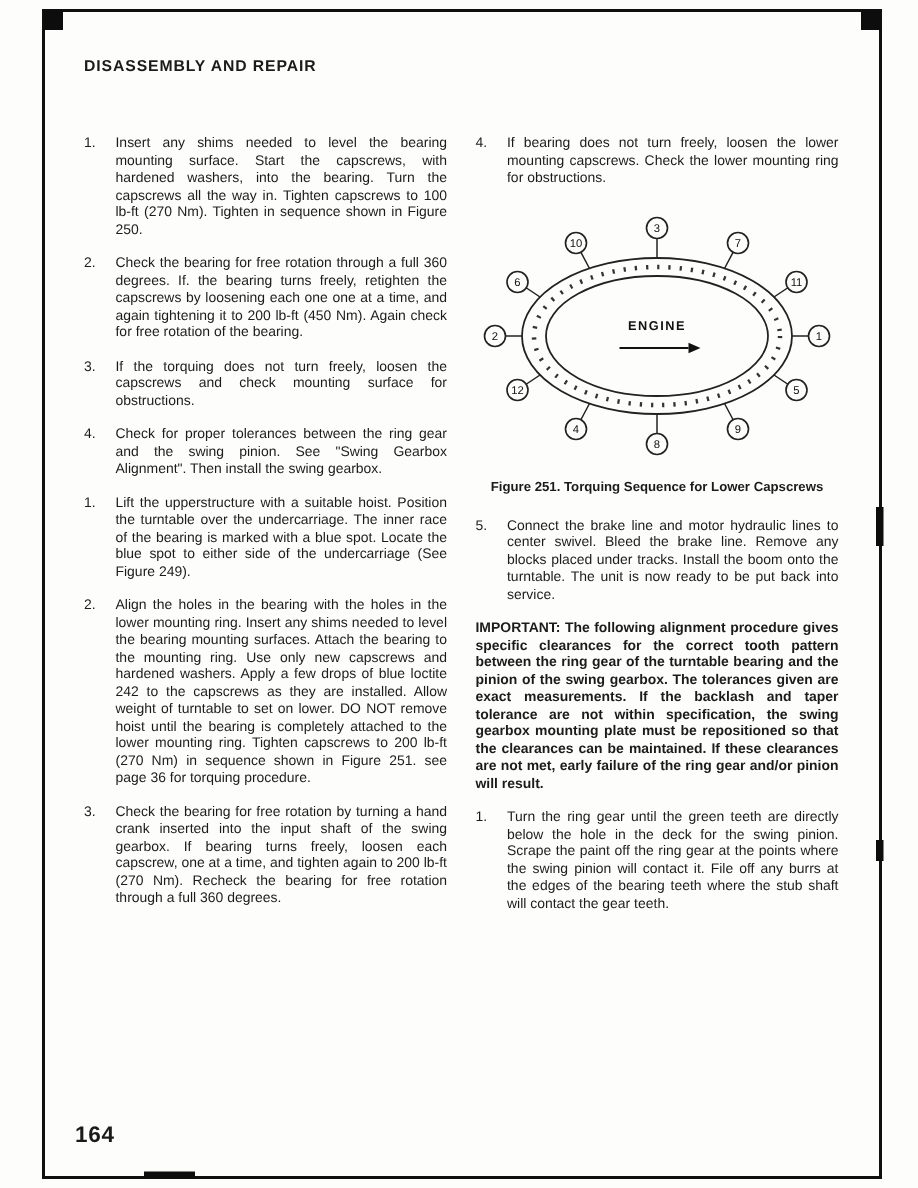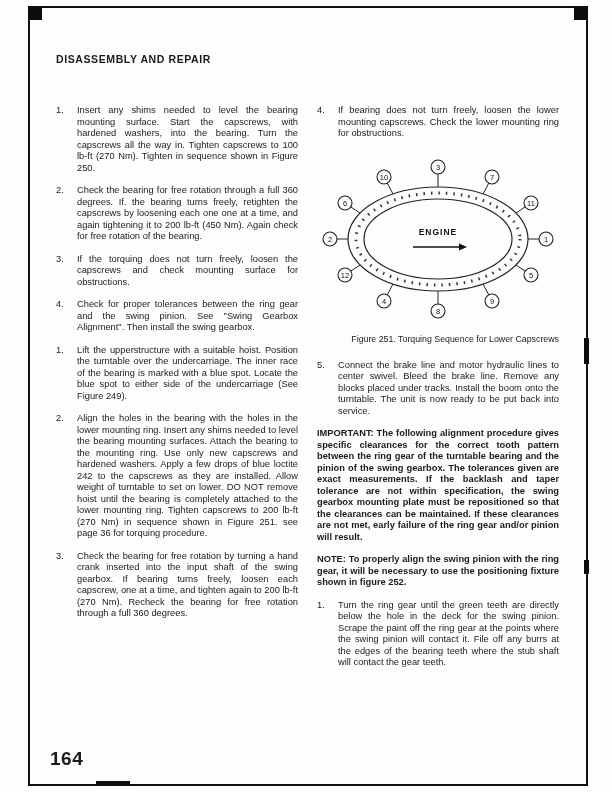--- a/index.html
+++ b/index.html
@@ -8,43 +8,43 @@
   .sheet { position:absolute; left:0; top:0; width:612px; height:792px; background:#fdfdfb; }
   .frame { position:absolute; left:28px; top:6px; width:560px; height:780px;
     border:2px solid #101010; }
   .scan-mark { position:absolute; background:#0d0d0d; }
   .mark-tl { left:29px; top:7px;  width:13px; height:13px; }
   .mark-tr { left:574px; top:7px; width:13px; height:13px; }
   .mark-r1 { left:584px; top:338px; width:5px; height:26px; }
   .mark-r2 { left:584px; top:560px; width:5px; height:14px; }
   .mark-b1 { left:96px; top:781px; width:34px; height:4px; }
 
-  .content { position:absolute; left:56px; top:38px; width:503px;margin-top:15px; }
+  .content { position:absolute; left:56px; top:38px; width:503px; }
   .doc-header { font-weight:bold; font-size:10.5px; letter-spacing:.6px; margin-bottom:8px; }
   .cols { display:flex; gap:19px; margin-top:40px; }
   .col { width:242px; font-size:9.3px; line-height:11.5px; text-align:justify; }
 
   .li { display:flex; margin-bottom:11px; }
   .li .num { width:21px; flex:none; }
   .li .txt { flex:1; }
   .subhead { font-weight:bold; margin:2px 0 8px 0; }
   .boldpara { font-weight:bold; margin-bottom:11px; }
 
   .figure-wrap { margin:4px 0 2px 0; }
-  .fig-caption { font-weight:normal; font-size:8.8px; margin:4px 0 14px 0; text-align:right; }
+  .fig-caption { font-weight:bold; font-size:8.8px; margin:4px 0 14px 0; text-align:center; }
 
   svg text { font-family:"Liberation Sans", sans-serif; }
   .callout-line { stroke:#222; stroke-width:1; }
   .callout-circle { fill:#fdfdfb; stroke:#222; stroke-width:1.1; }
   .callout-num { font-size:7.5px; fill:#111; text-anchor:middle; }
   .ring { fill:none; stroke:#222; stroke-width:1.2; }
   .ticks { fill:none; stroke:#333; stroke-width:3; stroke-dasharray:1.5 6; }
   .engine-label { font-size:8.5px; font-weight:bold; fill:#111; text-anchor:middle; letter-spacing:1px; }
 
-  .page-number { position:absolute; left:50px; top:748px; font-weight:bold; font-size:19px; letter-spacing:.5px; }
+  .page-number { position:absolute; left:50px; top:748px; font-weight:bold; font-size:15px; letter-spacing:.5px; }
 </style>
 </head>
 <body>
 
 <div class="sheet">
   <div class="frame"></div>
   <div class="scan-mark mark-tl"></div>
   <div class="scan-mark mark-tr"></div>
   <div class="scan-mark mark-r1"></div>
   <div class="scan-mark mark-r2"></div>
@@ -170,21 +170,20 @@
           <div class="fig-caption">Figure 251. Torquing Sequence for Lower Capscrews</div>
         </div>
 
         <div class="li">
           <span class="num">5.</span>
           <span class="txt">Connect the brake line and motor hydraulic lines to center swivel. Bleed the brake line. Remove any blocks placed under tracks. Install the boom onto the turntable. The unit is now ready to be put back into service.</span>
         </div>
 
 
         <div class="boldpara">IMPORTANT: The following alignment procedure gives specific clearances for the correct tooth pattern between the ring gear of the turntable bearing and the pinion of the swing gearbox. The tolerances given are exact measurements. If the backlash and taper tolerance are not within specification, the swing gearbox mounting plate must be repositioned so that the clearances can be maintained. If these clearances are not met, early failure of the ring gear and/or pinion will result.</div>
-        <div class="boldpara">NOTE: To properly align the swing pinion with the ring gear, it will be necessary to use the positioning fixture shown in figure 252.</div>
 
         <div class="li">
           <span class="num">1.</span>
           <span class="txt">Turn the ring gear until the green teeth are directly below the hole in the deck for the swing pinion. Scrape the paint off the ring gear at the points where the swing pinion will contact it. File off any burrs at the edges of the bearing teeth where the stub shaft will contact the gear teeth.</span>
         </div>
       </div>
     </div>
   </div>
 
   <div class="page-number">164</div>

